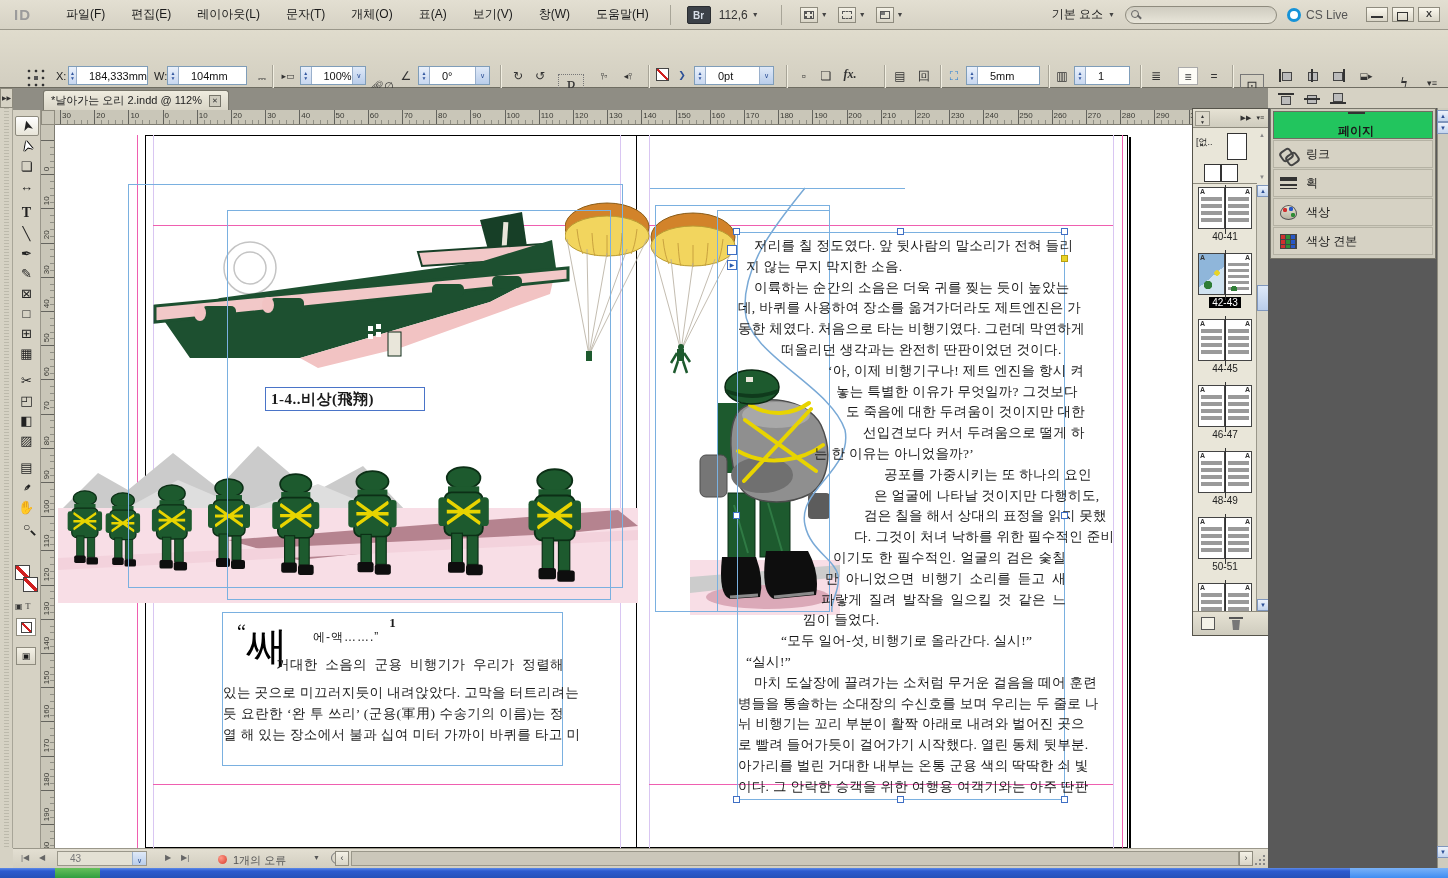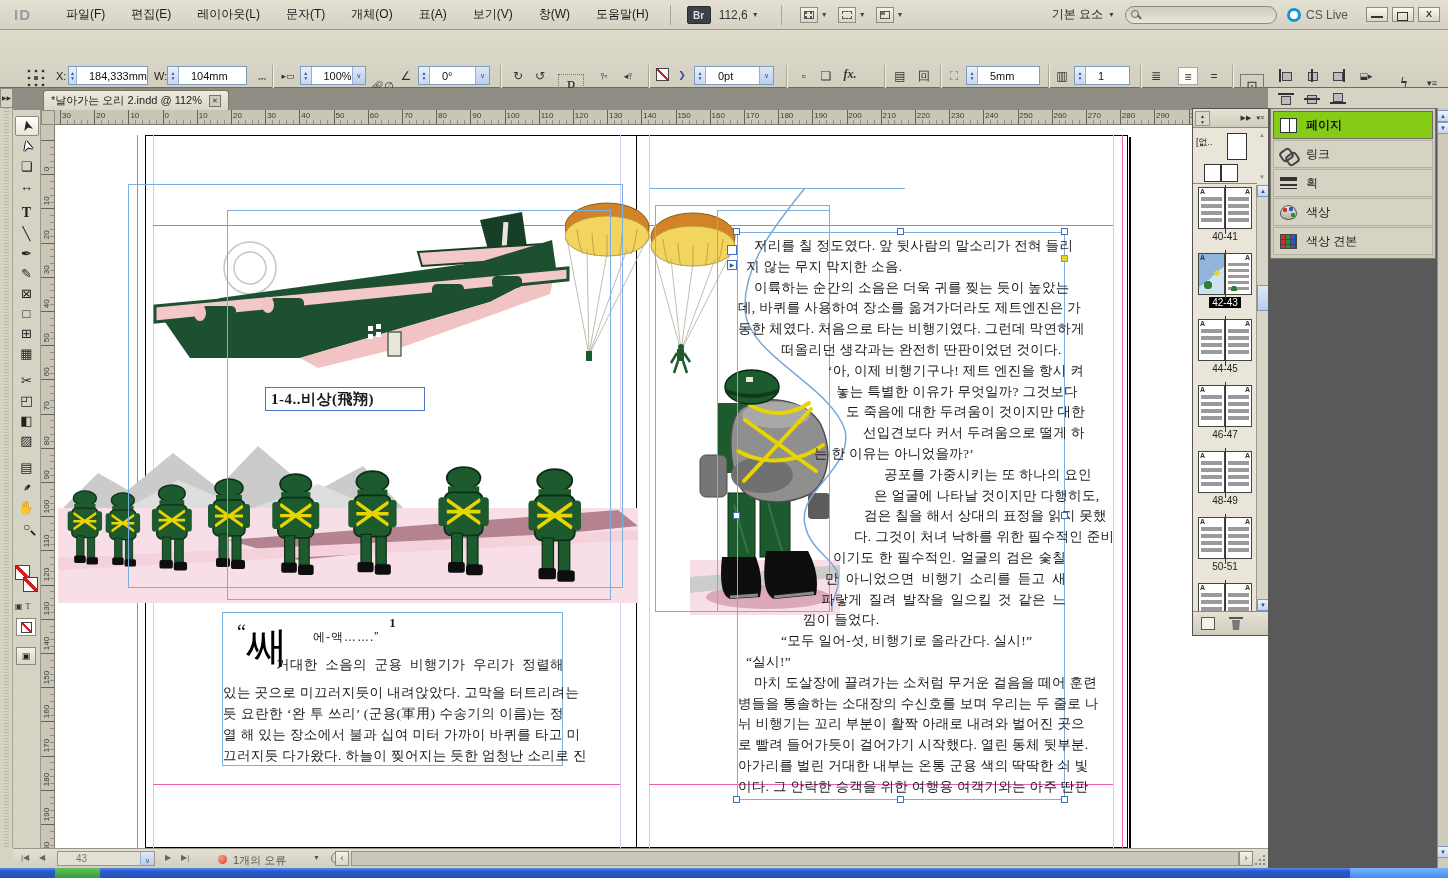--- a/index.html
+++ b/index.html
@@ -230,21 +230,21 @@
   .ppb-ico.trash { border:none; background:transparent; }
   .ppb-ico.trash::before { content:""; position:absolute; left:2px; top:3px; width:10px; height:10px;
     background:#777; clip-path:polygon(10% 0,90% 0,80% 100%,20% 100%); }
   .ppb-ico.trash::after { content:""; position:absolute; left:0; top:0; width:14px; height:2px; background:#555; }
   
   #dock { position:absolute; left:1268px; top:108px; width:180px; height:760px; background:#595959; }
   #dock-block { position:absolute; left:2px; top:0px; width:166px; background:#cfccbe; border:1px solid #77756a;
     padding:2px; }
   .dock-item { height:28px; display:flex; align-items:center; gap:9px; padding-left:6px;
     background:#d6d2c4; border:1px solid #b5b2a4; margin-bottom:1px; font-size:12px; color:#1a1a1a;}
-  .dock-item[data-selected="true"] { background:#84cc16; border:1px solid #6f6d62; font-weight:bold; }
+  .dock-item[data-selected="true"] { background:#22c55e; border:1px solid #6f6d62; font-weight:bold;flex-direction:column; }
   .dock-ico { width:17px; height:15px; position:relative; display:inline-block; }
   .dock-ico[data-icon="pages-icon"]{ background:#fff; border:1px solid #333; }
   .dock-ico[data-icon="pages-icon"]::before{content:"";position:absolute;left:50%;top:0;bottom:0;width:1px;background:#333;}
   .dock-ico[data-icon="links-icon"]::before{content:"";position:absolute;left:0;top:2px;width:9px;height:8px;
     border:2px solid #444;border-radius:4px;transform:rotate(-35deg);}
   .dock-ico[data-icon="links-icon"]::after{content:"";position:absolute;left:6px;top:6px;width:9px;height:8px;
     border:2px solid #444;border-radius:4px;transform:rotate(-35deg);}
   .dock-ico[data-icon="stroke-icon"]{ background:
      linear-gradient(#333 0 0) 0 1px/100% 4px no-repeat,
      linear-gradient(#333 0 0) 0 8px/100% 2px no-repeat,
@@ -257,22 +257,22 @@
   .dock-ico[data-icon="swatches-icon"]{ border:1px solid #444; background:
      repeating-linear-gradient(to right,transparent 0 4px,#444 4px 5px),
      repeating-linear-gradient(to bottom,transparent 0 4px,#444 4px 5px),
      linear-gradient(90deg,#d03030 0 33%,#2f8d36 33% 66%,#2858c8 66%);}
   
   #dock-scroll { position:absolute; left:169px; top:0; width:11px; height:760px; background:#cfccbe; border-left:1px solid #8e8b7e;}
   
   #statusbar { position:absolute; left:13px; top:848px; width:1255px; height:20px;
     background:linear-gradient(#e3dfd2,#d2cec0); border-top:1px solid #9a978a; }
   .nav-ico { position:absolute; top:4px; font-size:8px; color:#666; }
-  #page-field { position:absolute; left:44px; top:2px; width:98px; height:15px; background:#e4e1d4;
-    border:1px solid #9a978a; font-size:10px; color:#777; padding-left:18px; line-height:14px;}
+  #page-field { position:absolute; left:44px; top:2px; width:90px; height:15px; background:#e4e1d4;
+    border:1px solid #9a978a; font-size:10px; color:#777; padding-left:12px; line-height:14px;}
   #page-field .ddbtn{ position:absolute; right:0; top:0; height:13px; }
   #err-dot { position:absolute; left:205px; top:6px; width:9px; height:9px; border-radius:50%;
     background:radial-gradient(circle at 3px 3px,#ff9a8a,#d83a2a); }
   #err-text { position:absolute; left:220px; top:4px; font-size:11px; color:#555; }
   #preflight-dd { position:absolute; left:300px; top:5px; font-size:7px; color:#555; }
   #preflight-ico { position:absolute; left:318px; top:3px; width:12px; height:12px; border:1.5px solid #777; border-radius:50%;}
   #hscroll { position:absolute; left:338px; top:2px; width:888px; height:15px; background:#cbc7ba;
     border:1px solid #9a978a; }
   .hsbtn { position:absolute; top:2px; width:14px; height:15px; background:linear-gradient(#f4f1e6,#d9d5c7);
     border:1px solid #8e8b7e; text-align:center; font-size:9px; line-height:13px; color:#444;}
@@ -718,21 +718,20 @@
   <div class="abs" id="title-box">1-4..비상(飛翔)</div>
   <div class="abs" id="lp-textframe">
     <div id="chap-no">1</div>
     <div id="dropcap"><span class="q">“</span><span class="big">쌔</span></div>
     <div id="dropcap-tail">에-액…….”</div>
     <div id="lp-lines">
         <div class="tline">거대한 소음의 군용 비행기가 우리가 정렬해</div>
         <div class="tline">있는 곳으로 미끄러지듯이 내려앉았다. 고막을 터트리려는</div>
         <div class="tline">듯 요란한 ‘완 투 쓰리’ (군용(軍用) 수송기의 이름)는 정</div>
         <div class="tline">열 해 있는 장소에서 불과 십여 미터 가까이 바퀴를 타고 미</div>
-        <div class="tline">끄러지듯 다가왔다. 하늘이 찢어지는 듯한 엄청난 소리로 진</div>
       </div>
   </div>
 
   <div class="abs" id="rp-textframe">
     <div id="rp-lines">
         <div class="tline">저리를 칠 정도였다. 앞 뒷사람의 말소리가 전혀 들리</div>
         <div class="tline">지 않는 무지 막지한 소음.</div>
         <div class="tline">이륙하는 순간의 소음은 더욱 귀를 찢는 듯이 높았는</div>
         <div class="tline">데, 바퀴를 사용하여 장소를 옮겨가더라도 제트엔진은 가</div>
         <div class="tline">동한 체였다. 처음으로 타는 비행기였다. 그런데 막연하게</div>

